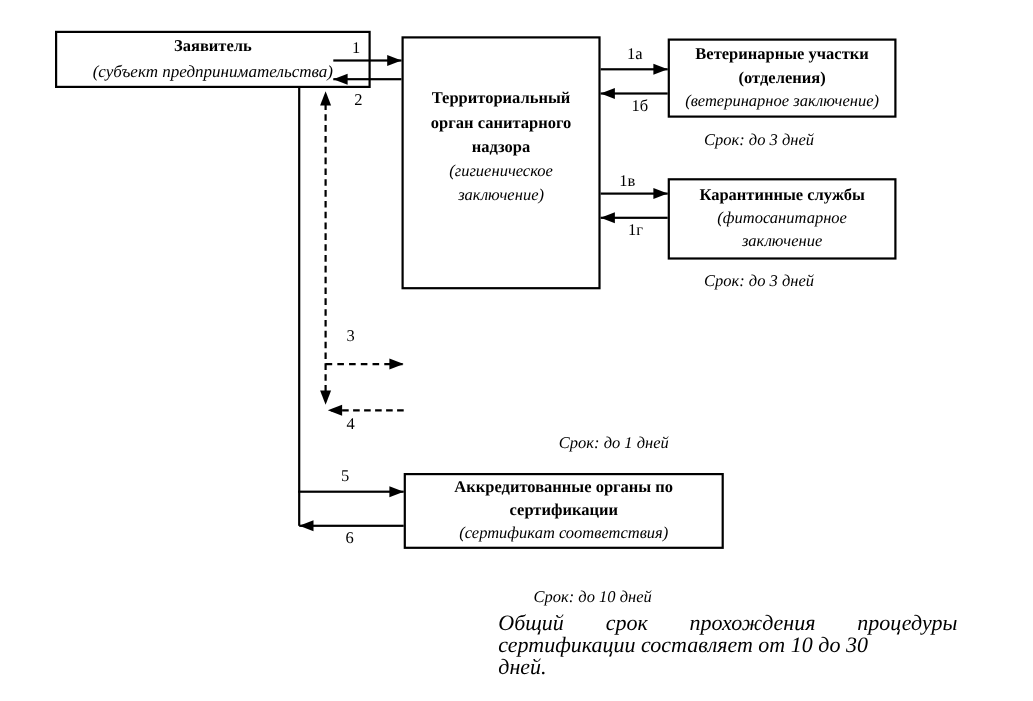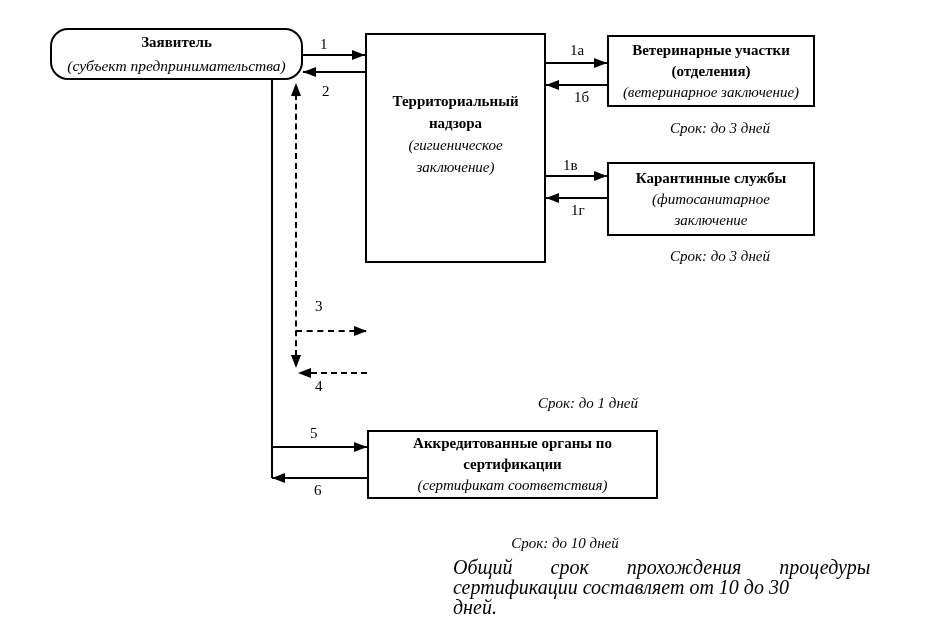--- a/index.html
+++ b/index.html
@@ -76,47 +76,47 @@
   }
   .lbl {
     position: absolute;
     font-size: 15px;
     line-height: 15px;
   }
   .srok {
     position: absolute;
     font-style: italic;
     font-size: 15px;
-    text-align: center;
     white-space: nowrap;
   }
   .footer {
     position: absolute;
     left: 437px;
     top: 557px;
     width: 352px;
     font-style: italic;
     font-size: 20px;
     line-height: 20px;
     margin-left: 16px;
   }
   .footer .justified { word-spacing: 33px; white-space: nowrap; }
 </style>
 </head>
 <body>
 
 <div class="canvas">
 
-  <div class="box" style="left:50px; top:28px; width:253px; height:52px; line-height:23px;border-radius:18px;">
+  <div class="box" style="left:50px; top:28px; width:287px; height:52px; line-height:23px;">
     <div class="bold">Заявитель</div>
     <div class="it" style="font-size:15.5px;">(субъект предпринимательства)</div>
   </div>
 
   <div class="box" style="left:365px; top:33px; width:181px; height:230px; line-height:22px; padding-bottom:28px;">
     <div class="bold">Территориальный</div>
+    <div class="bold">орган санитарного</div>
     <div class="bold">надзора</div>
     <div class="it">(гигиеническое</div>
     <div class="it">заключение)</div>
   </div>
 
   <div class="box" style="left:607px; top:35px; width:208px; height:72px;">
     <div class="bold">Ветеринарные участки</div>
     <div class="bold">(отделения)</div>
     <div class="it">(ветеринарное заключение)</div>
   </div>

